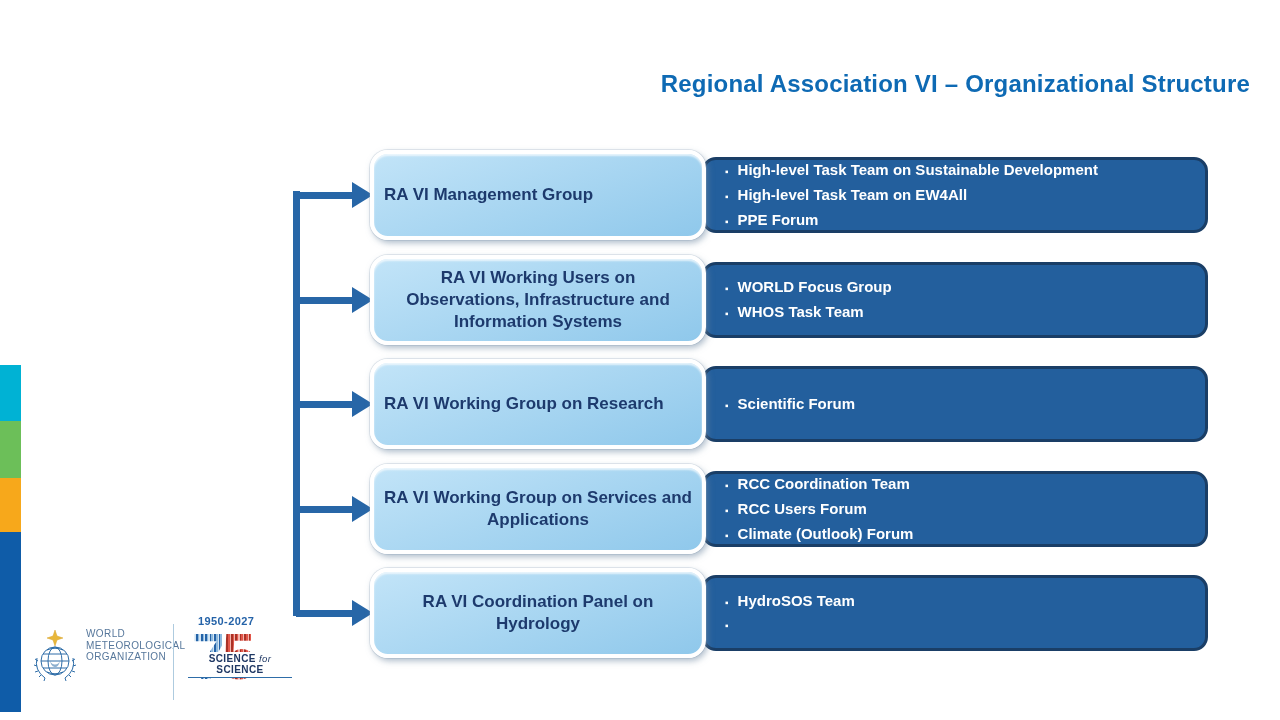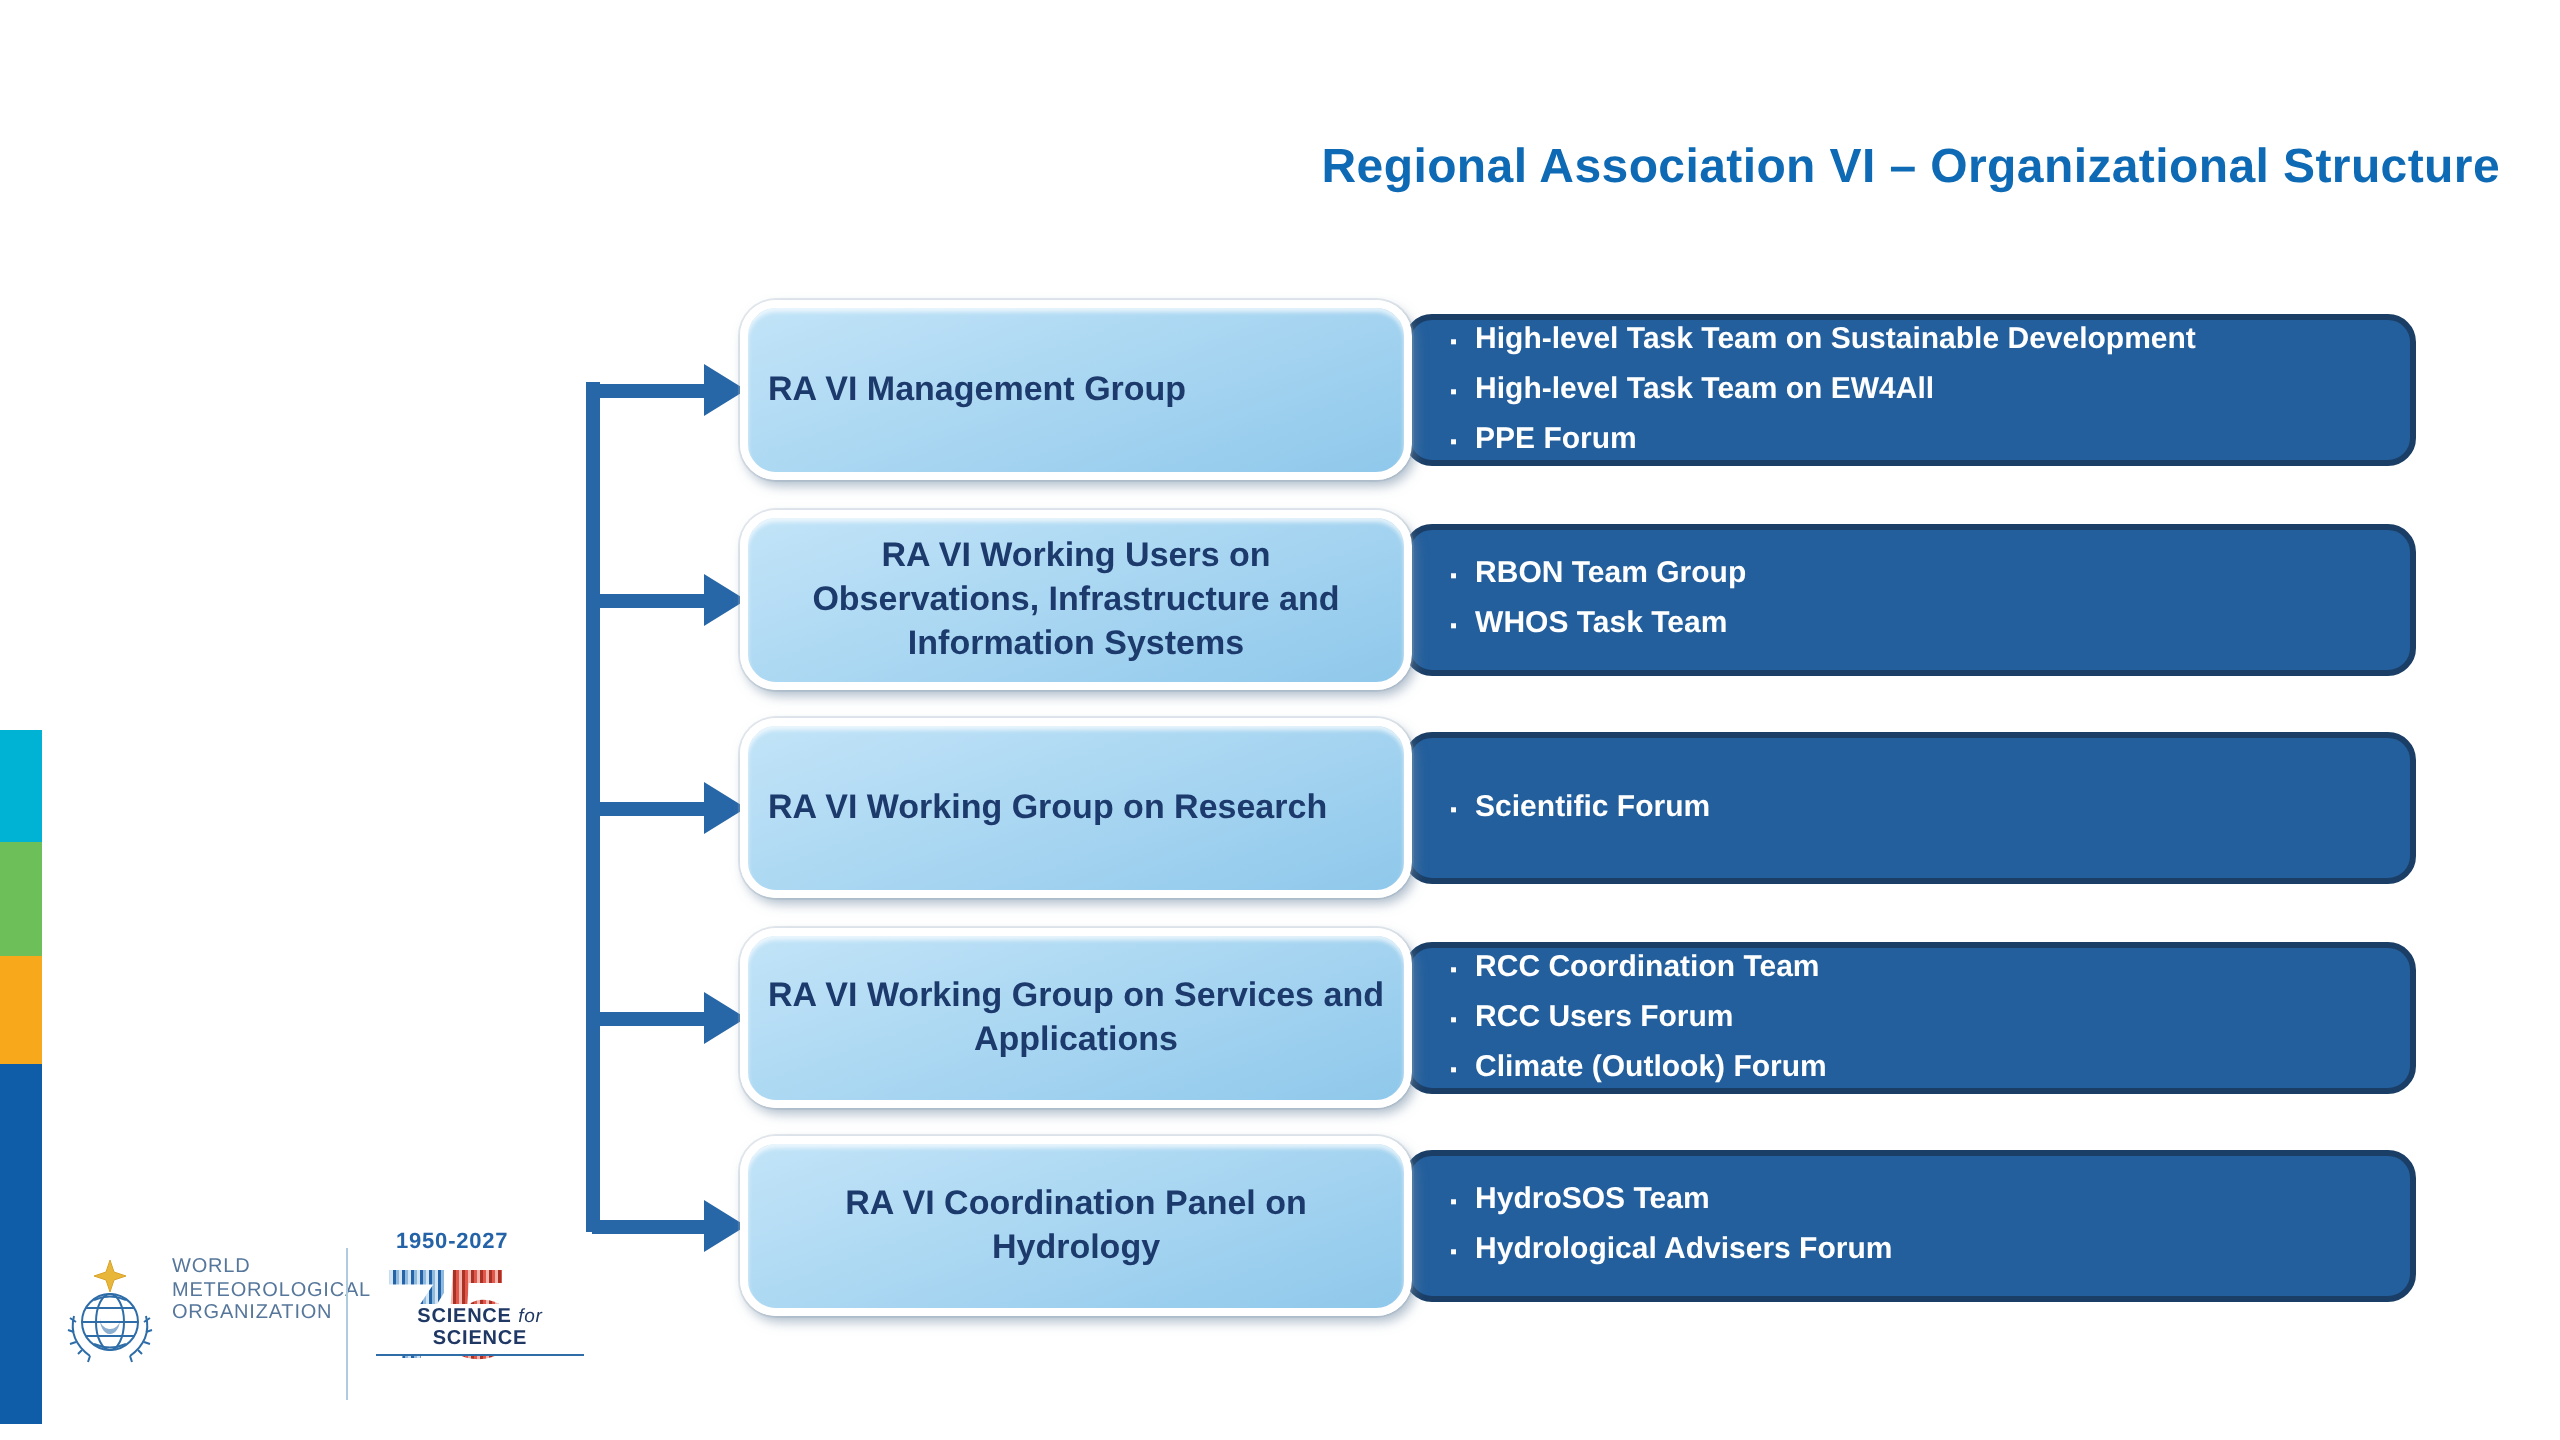--- a/index.html
+++ b/index.html
@@ -113,21 +113,21 @@
         </div>
       </div>
       <div class="group-box">
         <div class="group-label">RA VI Management Group</div>
       </div>
     </div>
     <div class="row" style="top: 255px;">
       <div class="items-box">
         <div class="item-row">
           <span class="bullet">▪</span>
-          <span>RBON Team Group</span>
+          <span>WORLD Focus Group</span>
         </div>
         <div class="item-row">
           <span class="bullet">▪</span>
           <span>WHOS Task Team</span>
         </div>
       </div>
       <div class="group-box">
         <div class="group-label">RA VI Working Users on Observations, Infrastructure and Information Systems</div>
       </div>
     </div>
@@ -162,21 +162,20 @@
       </div>
     </div>
     <div class="row" style="top: 568px;">
       <div class="items-box">
         <div class="item-row">
           <span class="bullet">▪</span>
           <span>HydroSOS Team</span>
         </div>
         <div class="item-row">
           <span class="bullet">▪</span>
-          <span>Hydrological Advisers Forum</span>
         </div>
       </div>
       <div class="group-box">
         <div class="group-label">RA VI Coordination Panel on Hydrology</div>
       </div>
     </div>
   </div>
 
 <div class="abs wmo-logo">
   <svg class="wmo-emblem" viewBox="0 0 44 56" xmlns="http://www.w3.org/2000/svg">

